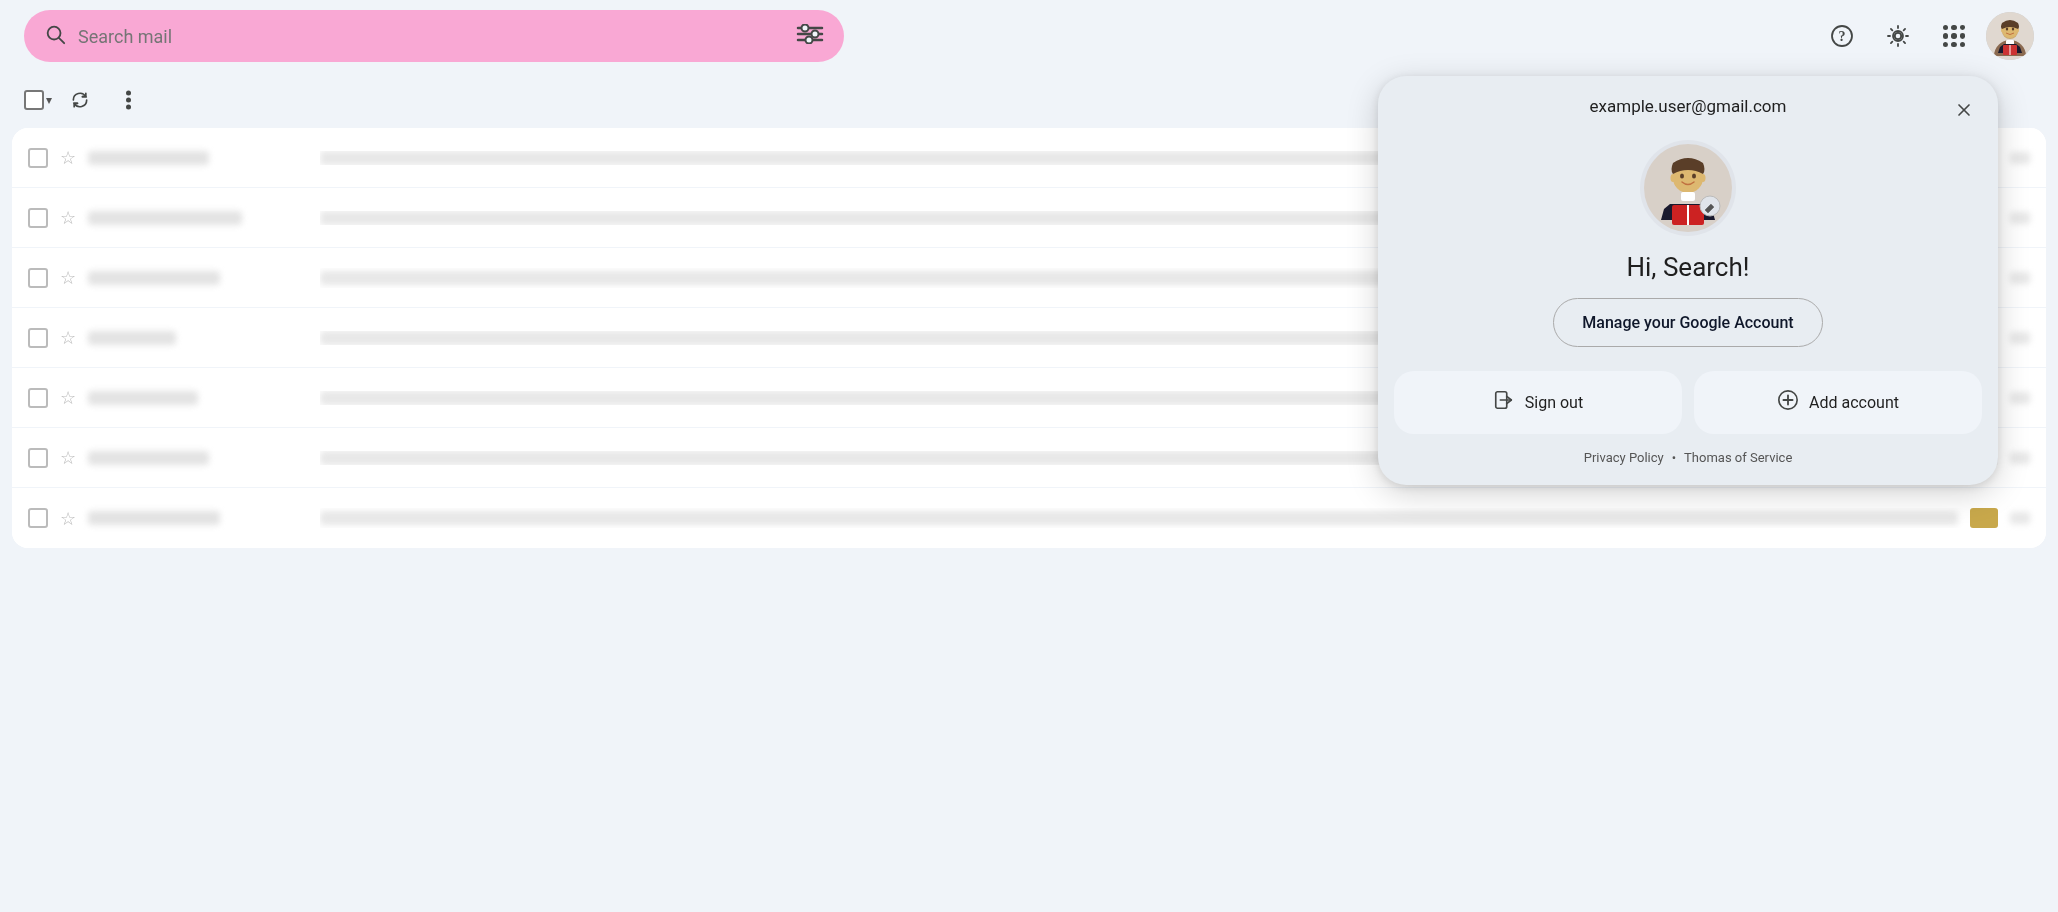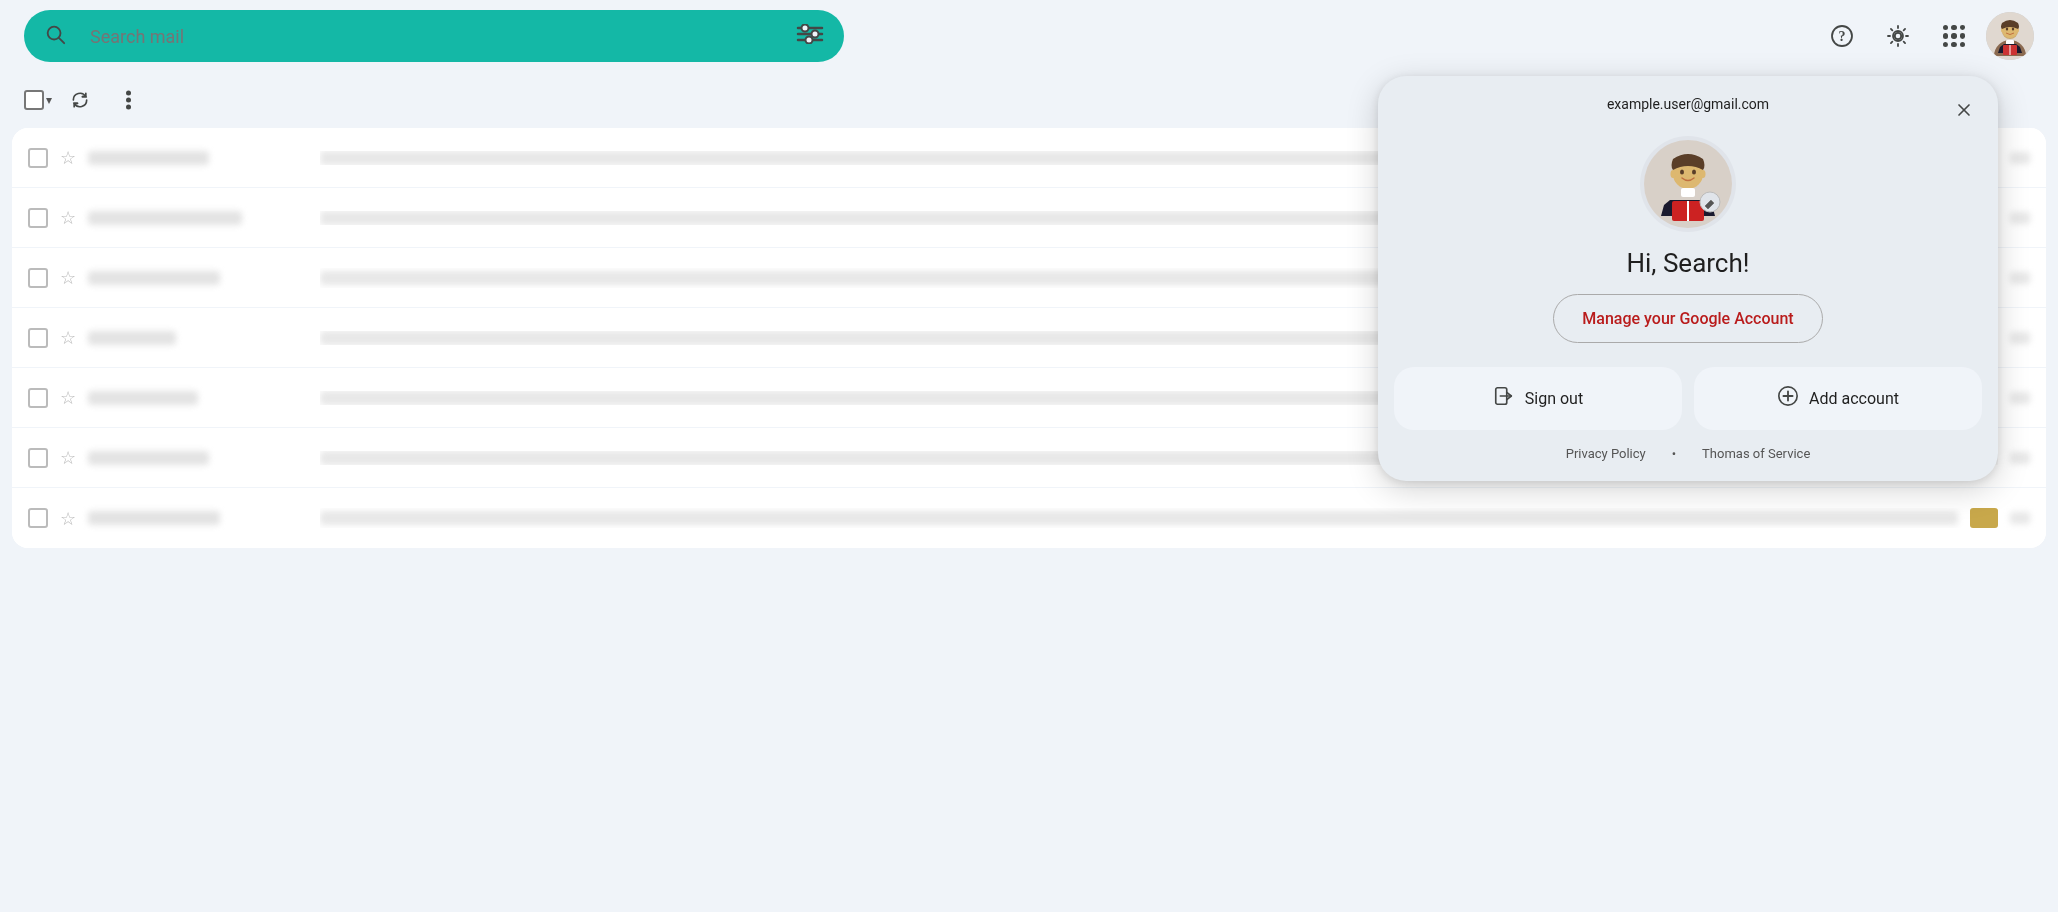--- a/index.html
+++ b/index.html
@@ -18,27 +18,27 @@
       align-items: center;
       padding: 10px 24px;
       background: #f0f4f9;
       height: 72px;
       gap: 16px;
     }
 
     .search-bar {
       display: flex;
       align-items: center;
-      background: #14b8a6;
+      background: #f9a8d4;
       border-radius: 28px;
       padding: 10px 20px;
       flex: 1;
       max-width: 820px;
       height: 52px;
-      gap: 24px;
+      gap: 12px;
     }
 
     .search-bar .search-icon-svg {
       color: #444746;
       font-size: 22px;
     }
 
     .search-input-text {
       font-size: 18px;
       color: #444746;
@@ -228,21 +228,21 @@
 
     .dropdown-header {
       display: flex;
       align-items: center;
       justify-content: center;
       padding: 20px 24px 16px;
       position: relative;
     }
 
     .dropdown-email {
-      font-size: 14px;
+      font-size: 17px;
       color: #1f1f1f;
       font-weight: 400;
       text-align: left;
     }
 
     .dropdown-close {
       position: absolute;
       right: 16px;
       top: 16px;
       width: 36px;
@@ -282,21 +282,21 @@
       color: #1f1f1f;
       font-weight: 400;
     }
 
     .manage-account-btn {
       border: 1.5px solid #aaa;
       border-radius: 28px;
       padding: 14px 28px;
       background: transparent;
       font-size: 16px;
-      color: #b91c1c;
+      color: #0f172a;
       cursor: pointer;
       font-weight: 500;
       font-family: inherit;
       white-space: nowrap;
     }
 
     .dropdown-actions {
       display: flex;
       margin: 4px 16px 8px;
       gap: 12px;
@@ -321,21 +321,21 @@
 
     .action-icon {
       font-size: 20px;
       color: #444;
     }
 
     .dropdown-footer {
       display: flex;
       justify-content: center;
       align-items: center;
-      gap: 26px;
+      gap: 8px;
       padding: 8px 24px 4px;
       font-size: 13px;
       color: #555;
     }
 
     .footer-link {
       color: #555;
       text-decoration: none;
       cursor: pointer;
     }

